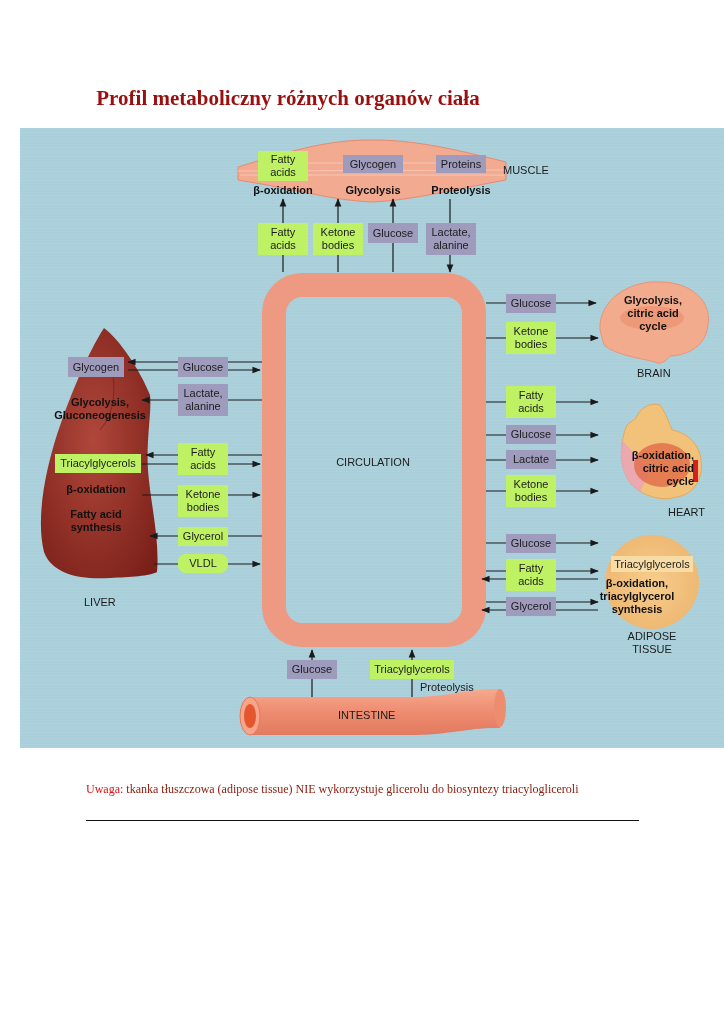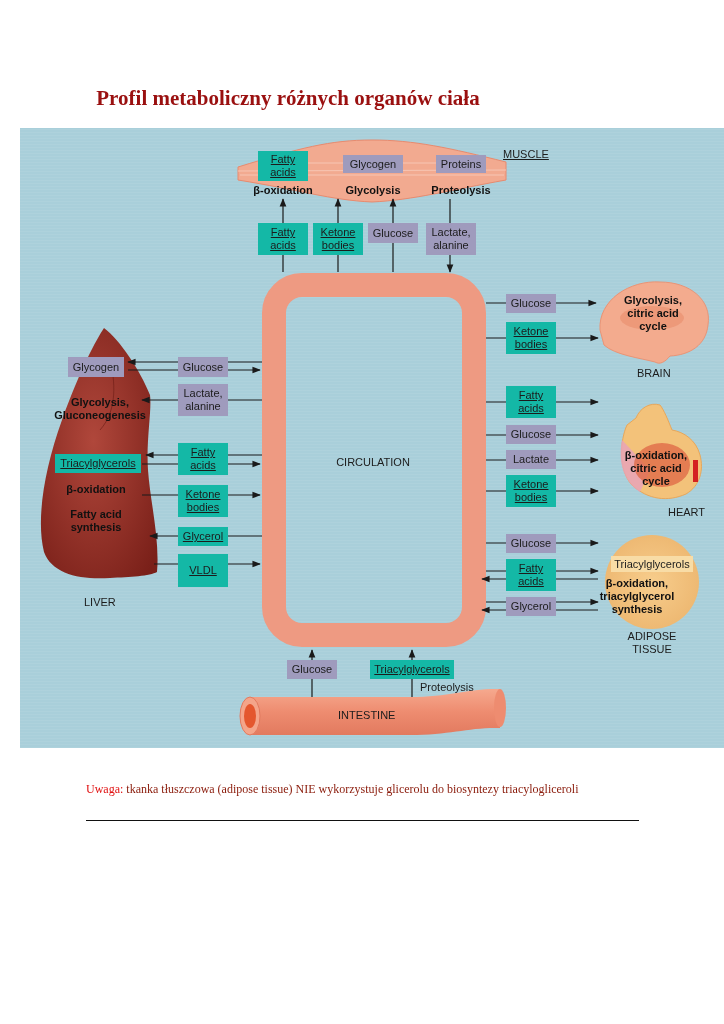--- a/index.html
+++ b/index.html
@@ -8,21 +8,21 @@
     position: absolute; left: 0; width: 576px; top: 86px; text-align: center;
     font-family: "Liberation Serif", serif; font-weight: bold; font-size: 21px; color: #9a1010;
   }
   .panel {
     position: absolute; left: 20px; top: 128px; width: 704px; height: 620px;
     background: #a9cfda;
     background-image: repeating-linear-gradient(0deg, rgba(255,255,255,0.06) 0px, rgba(255,255,255,0.06) 1px, transparent 1px, transparent 3px);
   }
   svg.diagram { position: absolute; left: 0; top: 0; width: 724px; height: 760px; }
   .lbl { position: absolute; font-size: 11px; color: #1c1c1c; text-align: center; line-height: 13px; display: flex; align-items: center; justify-content: center; }
-  .tan { background: #14b8a6; text-decoration: underline; }
+  .tan { background: #bef264; }
   .purple { background: #9f9bbd; }
   .bold { font-weight: bold; color: #111; }
   .organ-label { position: absolute; font-size: 11px; color: #1c1c1c; text-align: center; line-height: 13px; }
   .note {
     position: absolute; left: 86px; top: 780px; width: 553px;
     font-family: "Liberation Serif", serif; font-weight: normal; font-size: 12px; line-height: 18px;
     color: #8a1a0a; text-align: justify; text-align-last: left;
   }
   .note .uwaga { color: #e01010; }
   .note-rule { position: absolute; left: 86px; top: 820px; width: 553px; height: 0; border-top: 1.5px solid #111; }
@@ -111,21 +111,21 @@
     <ellipse cx="250" cy="716" rx="6" ry="12" fill="#e4572e"></ellipse>
     <ellipse cx="500" cy="708" rx="6" ry="19" fill="#ee8c70"></ellipse>
   </g>
   <line x1="312" y1="697" x2="312" y2="650" stroke="#1a1a1a" stroke-width="1.2" marker-end="url(#ah)"></line>
   <line x1="412" y1="697" x2="412" y2="650" stroke="#1a1a1a" stroke-width="1.2" marker-end="url(#ah)"></line>
 </svg>
 
 <div class="lbl tan" style="left:258px;top:151px;width:50px;height:30px;">Fatty acids</div>
 <div class="lbl purple" style="left:343px;top:155px;width:60px;height:18px;">Glycogen</div>
 <div class="lbl purple" style="left:436px;top:155px;width:50px;height:18px;">Proteins</div>
-<div class="organ-label" style="left:503px;top:148px;text-decoration:underline;">MUSCLE</div>
+<div class="organ-label" style="left:503px;top:164px;">MUSCLE</div>
 <div class="lbl bold" style="left:248px;top:183px;width:70px;height:14px;">β-oxidation</div>
 <div class="lbl bold" style="left:340px;top:183px;width:66px;height:14px;">Glycolysis</div>
 <div class="lbl bold" style="left:428px;top:183px;width:66px;height:14px;">Proteolysis</div>
 
 <div class="lbl tan" style="left:258px;top:223px;width:50px;height:32px;">Fatty acids</div>
 <div class="lbl tan" style="left:313px;top:223px;width:50px;height:32px;">Ketone bodies</div>
 <div class="lbl purple" style="left:368px;top:223px;width:50px;height:20px;">Glucose</div>
 <div class="lbl purple" style="left:426px;top:223px;width:50px;height:32px;">Lactate, alanine</div>
 
 <div class="organ-label" style="left:318px;top:443px;width:110px;margin-top:13px;">CIRCULATION</div>
@@ -135,32 +135,32 @@
 <div class="lbl tan" style="left:55px;top:454px;width:86px;height:19px;">Triacylglycerols</div>
 <div class="lbl bold" style="left:56px;top:482px;width:80px;height:14px;">β-oxidation</div>
 <div class="lbl bold" style="left:60px;top:507px;width:72px;height:28px;">Fatty acid synthesis</div>
 <div class="organ-label" style="left:84px;top:596px;">LIVER</div>
 
 <div class="lbl purple" style="left:178px;top:357px;width:50px;height:20px;">Glucose</div>
 <div class="lbl purple" style="left:178px;top:384px;width:50px;height:32px;">Lactate, alanine</div>
 <div class="lbl tan" style="left:178px;top:443px;width:50px;height:32px;">Fatty acids</div>
 <div class="lbl tan" style="left:178px;top:485px;width:50px;height:32px;">Ketone bodies</div>
 <div class="lbl tan" style="left:178px;top:527px;width:50px;height:19px;">Glycerol</div>
-<div class="lbl tan" style="left:178px;top:554px;width:50px;height:33px;">VLDL</div>
+<div class="lbl tan" style="left:178px;top:554px;width:50px;height:19px;border-radius:8px;">VLDL</div>
 
 <div class="lbl purple" style="left:506px;top:294px;width:50px;height:19px;">Glucose</div>
 <div class="lbl tan" style="left:506px;top:322px;width:50px;height:32px;">Ketone bodies</div>
 <div class="lbl bold" style="left:620px;top:293px;width:66px;height:40px;">Glycolysis, citric acid cycle</div>
 <div class="organ-label" style="left:637px;top:367px;">BRAIN</div>
 
 <div class="lbl tan" style="left:506px;top:386px;width:50px;height:32px;">Fatty acids</div>
 <div class="lbl purple" style="left:506px;top:425px;width:50px;height:19px;">Glucose</div>
 <div class="lbl purple" style="left:506px;top:450px;width:50px;height:19px;">Lactate</div>
 <div class="lbl tan" style="left:506px;top:475px;width:50px;height:32px;">Ketone bodies</div>
-<div class="lbl bold" style="left:618px;top:448px;width:76px;height:40px;">β-oxidation, citric acid cycle</div>
+<div class="lbl bold" style="left:618px;top:448px;width:76px;height:40px;text-align:right;">β-oxidation, citric acid cycle</div>
 <div class="organ-label" style="left:634px;top:506px;padding-left:34px;">HEART</div>
 
 <div class="lbl purple" style="left:506px;top:534px;width:50px;height:19px;">Glucose</div>
 <div class="lbl tan" style="left:506px;top:559px;width:50px;height:32px;">Fatty acids</div>
 <div class="lbl purple" style="left:506px;top:597px;width:50px;height:19px;">Glycerol</div>
 <div class="lbl" style="left:611px;top:556px;width:82px;height:16px;background:#f8dca6;">Triacylglycerols</div>
 <div class="lbl bold" style="left:596px;top:576px;width:82px;height:40px;">β-oxidation, triacylglycerol synthesis</div>
 <div class="organ-label" style="left:622px;top:630px;width:60px;">ADIPOSE TISSUE</div>
 
 <div class="lbl purple" style="left:287px;top:660px;width:50px;height:19px;">Glucose</div>

